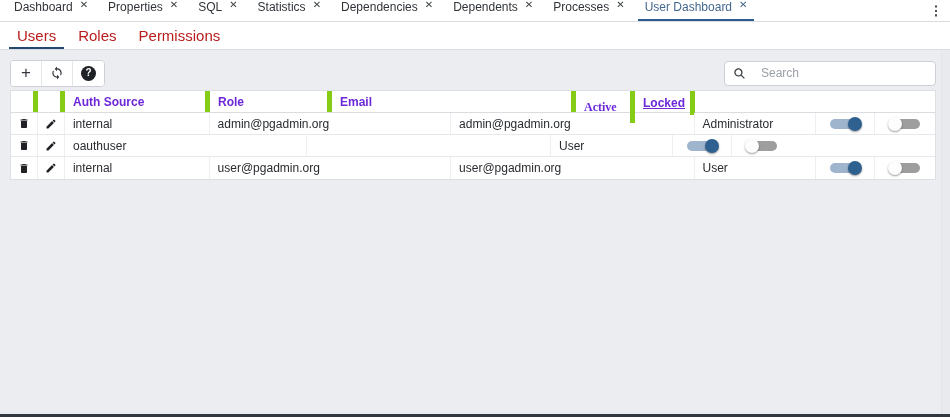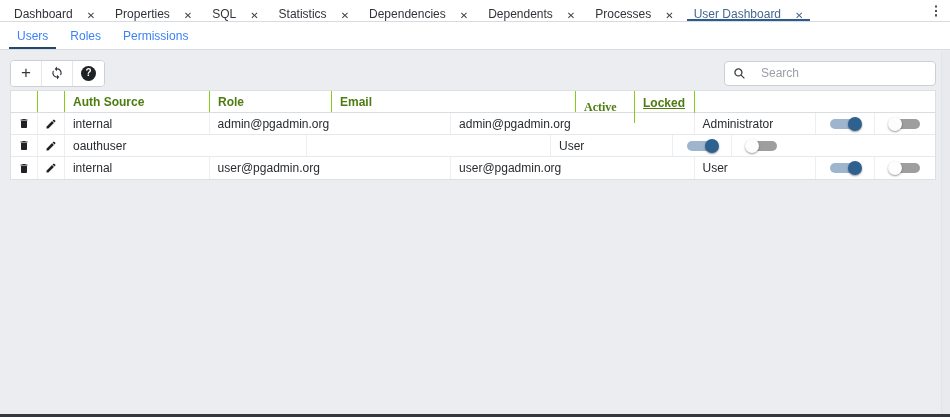--- a/index.html
+++ b/index.html
@@ -9,43 +9,43 @@
     background:#ecedf0; font-family:"Liberation Sans", sans-serif;
     -webkit-font-smoothing:antialiased;
   }
 
   
   .tabbar {
     display:flex; align-items:stretch; height:22px; background:#ffffff;
     border-bottom:1px solid #d8dbdf; padding:0 4px; position:relative;
   }
   .tab {
-    display:flex; align-items:flex-end; gap:14px; padding:0 10px;
+    display:flex; align-items:flex-start; gap:7px; padding:0 10px;
     font-size:12px; color:#303439; cursor:pointer; position:relative; white-space:nowrap;
   }
   .tab .close { font-size:10px; color:#3c4043; line-height:1; }
   .tab.active { color:#44688f; }
   .tab.active .close { color:#44688f; }
   .tab.active::after {
     content:""; position:absolute; left:3px; right:3px; bottom:0; height:2px; background:#2c5c8f;
   }
   .kebab {
     margin-left:auto; align-self:center; width:20px; height:20px; display:flex;
     align-items:center; justify-content:center; font-size:13px; font-weight:bold;
     color:#3a3e43; cursor:pointer; letter-spacing:0;
   }
 
   
   .subtabbar {
     display:flex; align-items:stretch; height:28px; background:#ffffff;
     border-bottom:1px solid #d8dbdf; padding:0 6px;
   }
   .subtab {
-    display:flex; align-items:center; padding:0 11px; font-size:12px;
-    color:#3b82f6; cursor:pointer; position:relative; white-space:nowrap;
+    display:flex; align-items:center; padding:0 11px; font-size:15px;
+    color:#b91c1c; cursor:pointer; position:relative; white-space:nowrap;
   }
   .subtab.active::after {
     content:""; position:absolute; left:3px; right:3px; bottom:0; height:2px; background:#23486e;
   }
 
   
   .toolbar {
     display:flex; align-items:center; justify-content:space-between;
     margin:10px 14px 4px 10px; height:26px;
   }
@@ -81,21 +81,21 @@
     border:1px solid #dcdfe3; font-size:12px; color:#292c30;
   }
   .row { display:flex; height:22px; border-bottom:1px solid #e6e9ec; background:#fff; }
   .row:last-child { border-bottom:0; }
   .cell {
     display:flex; align-items:center; padding:0 8px; border-right:1px solid #eceef1;
     white-space:nowrap; overflow:hidden; height:100%;
   }
   .cell:last-child { border-right:0; }
   .row.head { border-bottom:1px solid #d9dce0; }
-  .row.head .cell { font-weight:bold; color:#4d7c0f; border-right:1px solid #84cc16; }
+  .row.head .cell { font-weight:bold; color:#6d28d9; border-right:5px solid #84cc16; }
   .c-del   { width:27px;  justify-content:center; padding:0; }
   .c-edit  { width:27px;  justify-content:center; padding:0; }
   .c-auth  { width:145px; }
   .c-user  { width:242px; }
   .c-email { width:244px; }
   .c-role  { width:122px; }
   .c-active{ width:59px;  justify-content:center; padding:0; }
   .c-locked{ width:60px;  justify-content:center; padding:0; }
 
   .icon-btn { background:none; border:0; padding:0; cursor:pointer; display:flex; align-items:center; justify-content:center; }

